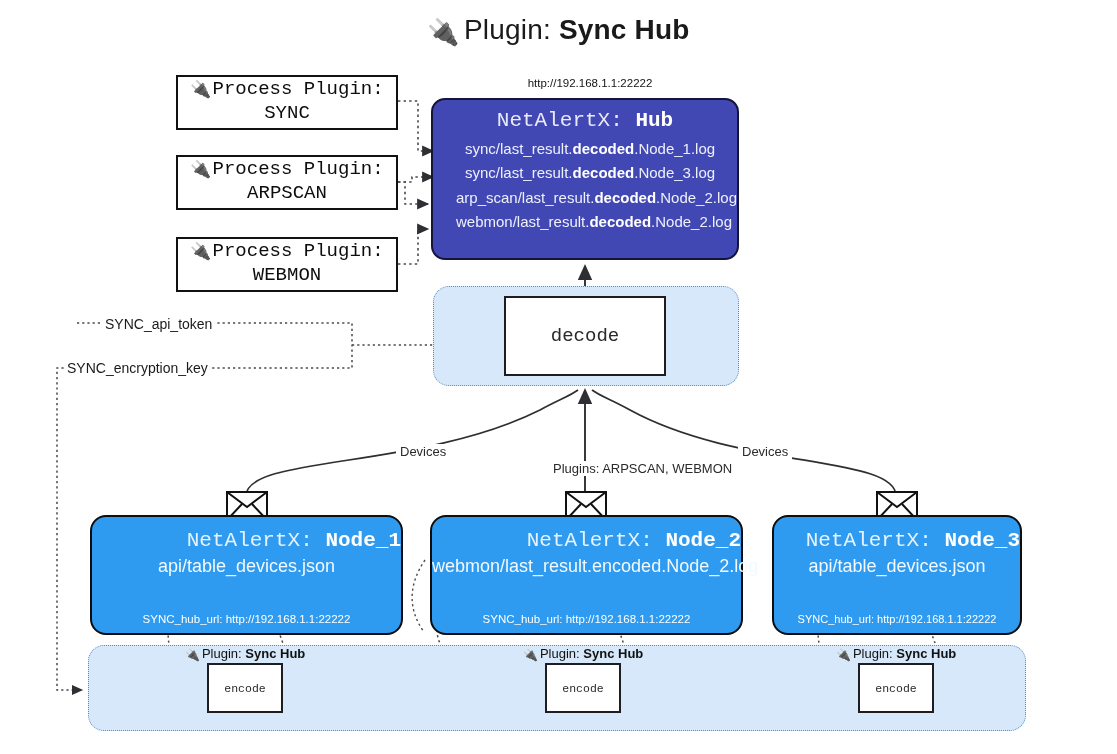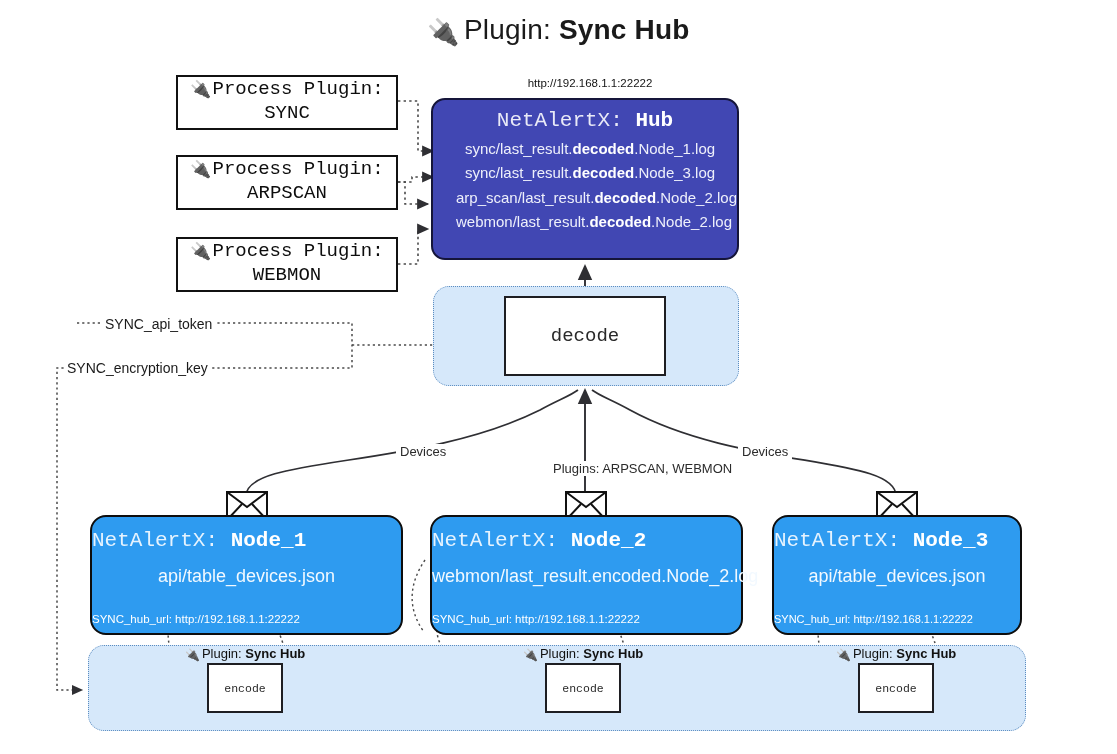--- a/index.html
+++ b/index.html
@@ -30,25 +30,25 @@
   .hub{border:2px solid #15153a;background:#4147b3;border-radius:14px;
        padding-top:9px;color:#fff;}
   .hub .hdr{font-family:"Liberation Mono",monospace;font-size:21px;text-align:center;
             color:#e9eaf7;letter-spacing:0px;margin-bottom:5px;}
   .hub .hdr b{color:#ffffff;}
   .hub .row{font-size:15px;color:#eef0fb;line-height:1.62;padding-left:11px;white-space:nowrap;margin-left:21px;}
   .hub .row b{color:#ffffff;font-weight:bold;}
 
   .node{border:2px solid #0d0d0d;background:#2e9bf0;border-radius:16px;color:#fff;
         padding-top:12px;}
-  .node .hdr{font-family:"Liberation Mono",monospace;font-size:21px;text-align:left;
-             color:#e6f3fe;margin-bottom:10px;}
+  .node .hdr{font-family:"Liberation Mono",monospace;font-size:21px;text-align:right;
+             color:#e6f3fe;}
   .node .hdr b{color:#ffffff;}
   .node .ln{font-size:18px;text-align:center;color:#f2f9ff;line-height:1.65;white-space:nowrap;}
-  .node .cfg{position:absolute;left:0;bottom:8px;width:100%;text-align:left;
+  .node .cfg{position:absolute;left:0;bottom:8px;width:100%;text-align:center;
              font-size:11.5px;color:#ffffff;white-space:nowrap;}
 
   .container-dash{border:1.6px dotted #5b8cc0;background:#d6e8fa;border-radius:16px;}
 
   .white-box{border:2px solid #1e1e22;background:#ffffff;
              display:flex;align-items:center;justify-content:center;
              font-family:"Liberation Mono",monospace;color:#2a2a2a;}
 
   .sync-tag{position:absolute;font-size:13px;color:#111;white-space:nowrap;}
   .sync-tag .plug{font-size:12px;vertical-align:-1px;margin-right:2px;}

